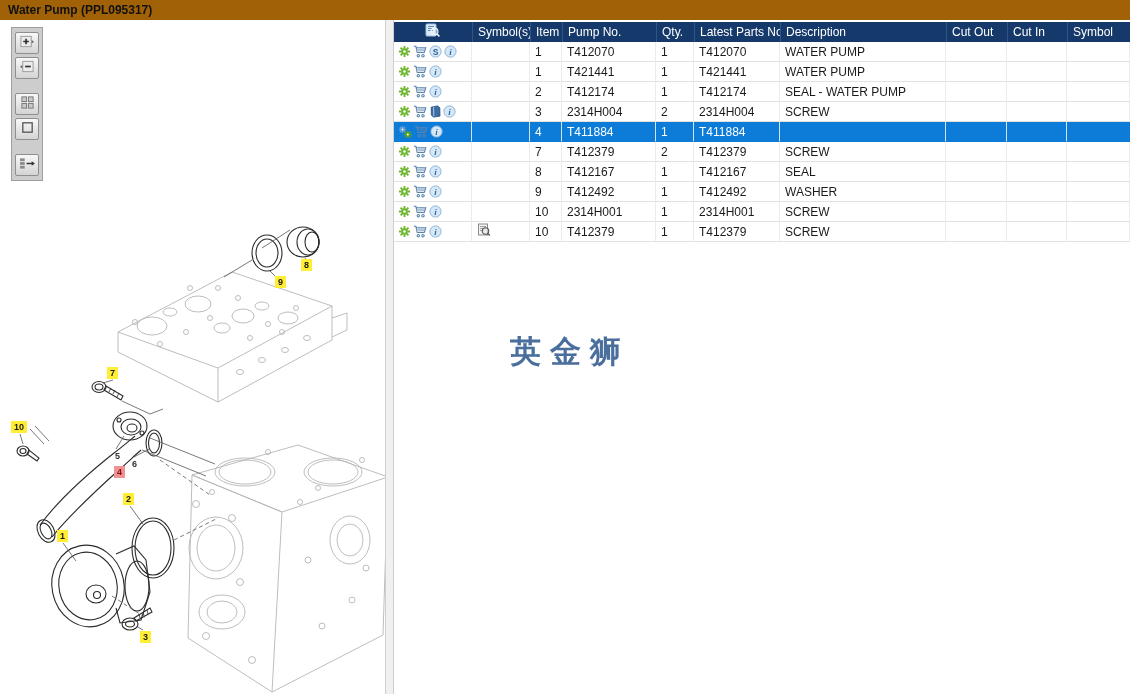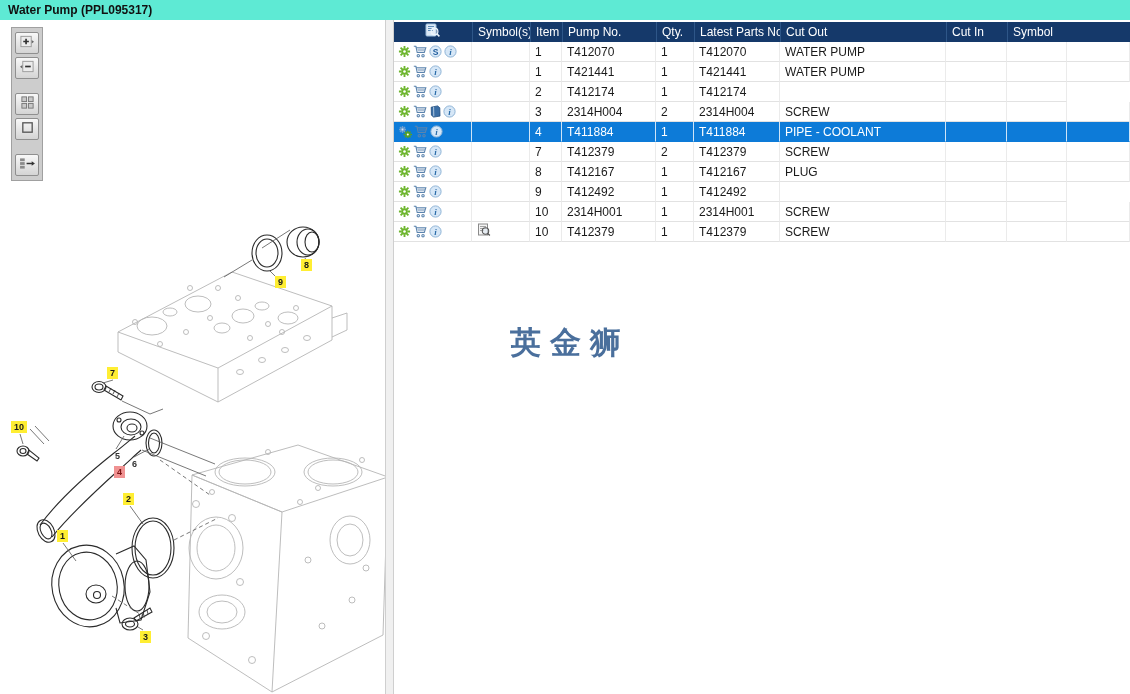--- a/index.html
+++ b/index.html
@@ -1,19 +1,19 @@
 <!DOCTYPE html>
 <html><head>
 <meta charset="utf-8">
 <style>
   * { box-sizing: border-box; margin: 0; padding: 0; }
   html,body { width:1130px; height:694px; overflow:hidden;
     font-family:"Liberation Sans", sans-serif; background:#fff; }
 
-  .titlebar { height:20px; background:#5eead4; display:flex; align-items:center;
+  .titlebar { height:20px; background:#a16207; display:flex; align-items:center;
     padding-left:8px; font-size:12px; font-weight:bold; color:#111; }
 
   .content { display:flex; height:674px; }
 
   
   .diagram-panel { position:relative; width:385px; height:674px; background:#fff; overflow:hidden; }
   #diagram-svg { position:absolute; left:0; top:0; }
 
   .palette { position:absolute; left:11px; top:7px; width:32px; background:#cdcdcd;
     border:1px solid #a0a0a0; padding:4px 3px; display:flex; flex-direction:column; z-index:5; }
@@ -41,21 +41,21 @@
   .tr.head .td:first-child { border-left:none; justify-content:center; }
   .td { display:flex; align-items:center; padding:0 5px; white-space:nowrap; overflow:hidden;
     border-right:1px solid #ebebeb; border-bottom:1px solid #e2e2e2; }
   .td.icons { padding:0 2px 0 4px; gap:2px; }
   .td.icons span { display:flex; align-items:center; }
   .tr.body { background:#fff; cursor:pointer; }
   .tr.body.selected { background:#0d7bd8; color:#fff; }
   .tr.body.selected .td { border-right:1px solid rgba(255,255,255,.8);
     border-bottom:1px solid #0d7bd8; }
 
-  .watermark { position:absolute; left:116px; top:302px; font-size:31px; font-weight:bold;
+  .watermark { position:absolute; left:116px; top:311px; font-size:31px; font-weight:bold;
     color:#4a6f9c; letter-spacing:9px; z-index:2; white-space:nowrap; }
 </style>
 </head>
 <body>
 
 <div class="titlebar">Water Pump (PPL095317)</div>
 
 <div class="content">
 
   <div class="diagram-panel">
@@ -245,20 +245,21 @@
                 <path d="M3 3.5h6M3 5.5h6M3 7.5h5" stroke="#5e8cb8" stroke-width="1" fill="none"></path>
                 <circle cx="9.5" cy="8.5" r="3.4" fill="rgba(255,255,255,.25)" stroke="#eef5fc" stroke-width="1.2"></circle>
                 <path d="M12 11l2.4 2.4" stroke="#eef5fc" stroke-width="1.6"></path>
               </svg></span>
           </div>
           <div class="td">Symbol(s)</div>
           <div class="td">Item</div>
           <div class="td">Pump No.</div>
           <div class="td">Qty.</div>
           <div class="td">Latest Parts No.</div>
+          <div class="td">Description</div>
           <div class="td">Cut Out</div>
           <div class="td">Cut In</div>
           <div class="td">Symbol</div>
         </div>
       <div id="grid-body">
           <div class="tr body">
             <div class="td icons">
               <span>
                 <svg width="13" height="13" viewBox="0 0 14 14">
                   <g stroke="#6db52d" stroke-width="2" fill="none">
@@ -359,20 +360,21 @@
                   <circle cx="6.5" cy="6.5" r="5.6" fill="#d6e7f7" stroke="#8fb4d6"></circle>
                   <text x="6.5" y="9.6" text-anchor="middle" font-family="Liberation Serif,serif" font-size="9" font-weight="bold" font-style="italic" fill="#2a6ca8">i</text>
                 </svg>
               </span>
             </div>
             <div class="td"></div>
             <div class="td">2</div>
             <div class="td">T412174</div>
             <div class="td">1</div>
             <div class="td">T412174</div>
+            <div class="td">SEAL - WATER PUMP</div>
             <div class="td"></div>
             <div class="td"></div>
             <div class="td"></div>
           </div>
           <div class="tr body">
             <div class="td icons">
               <span>
                 <svg width="13" height="13" viewBox="0 0 14 14">
                   <g stroke="#6db52d" stroke-width="2" fill="none">
                     <path d="M7 1v3M7 10v3M1 7h3M10 7h3M2.8 2.8l2.1 2.1M9.1 9.1l2.1 2.1M2.8 11.2l2.1-2.1M9.1 4.9l2.1-2.1"></path>
@@ -441,21 +443,20 @@
                   <circle cx="6.5" cy="6.5" r="5.6" fill="#d6e7f7" stroke="#8fb4d6"></circle>
                   <text x="6.5" y="9.6" text-anchor="middle" font-family="Liberation Serif,serif" font-size="9" font-weight="bold" font-style="italic" fill="#2a6ca8">i</text>
                 </svg>
               </span>
             </div>
             <div class="td"></div>
             <div class="td">4</div>
             <div class="td">T411884</div>
             <div class="td">1</div>
             <div class="td">T411884</div>
-            <div class="td">PIPE - COOLANT</div>
             <div class="td"></div>
             <div class="td"></div>
             <div class="td"></div>
           </div>
           <div class="tr body">
             <div class="td icons">
               <span>
                 <svg width="13" height="13" viewBox="0 0 14 14">
                   <g stroke="#6db52d" stroke-width="2" fill="none">
                     <path d="M7 1v3M7 10v3M1 7h3M10 7h3M2.8 2.8l2.1 2.1M9.1 9.1l2.1 2.1M2.8 11.2l2.1-2.1M9.1 4.9l2.1-2.1"></path>
@@ -513,21 +514,21 @@
                   <circle cx="6.5" cy="6.5" r="5.6" fill="#d6e7f7" stroke="#8fb4d6"></circle>
                   <text x="6.5" y="9.6" text-anchor="middle" font-family="Liberation Serif,serif" font-size="9" font-weight="bold" font-style="italic" fill="#2a6ca8">i</text>
                 </svg>
               </span>
             </div>
             <div class="td"></div>
             <div class="td">8</div>
             <div class="td">T412167</div>
             <div class="td">1</div>
             <div class="td">T412167</div>
-            <div class="td">PLUG</div>
+            <div class="td">SEAL</div>
             <div class="td"></div>
             <div class="td"></div>
             <div class="td"></div>
           </div>
           <div class="tr body">
             <div class="td icons">
               <span>
                 <svg width="13" height="13" viewBox="0 0 14 14">
                   <g stroke="#6db52d" stroke-width="2" fill="none">
                     <path d="M7 1v3M7 10v3M1 7h3M10 7h3M2.8 2.8l2.1 2.1M9.1 9.1l2.1 2.1M2.8 11.2l2.1-2.1M9.1 4.9l2.1-2.1"></path>
@@ -549,20 +550,21 @@
                   <circle cx="6.5" cy="6.5" r="5.6" fill="#d6e7f7" stroke="#8fb4d6"></circle>
                   <text x="6.5" y="9.6" text-anchor="middle" font-family="Liberation Serif,serif" font-size="9" font-weight="bold" font-style="italic" fill="#2a6ca8">i</text>
                 </svg>
               </span>
             </div>
             <div class="td"></div>
             <div class="td">9</div>
             <div class="td">T412492</div>
             <div class="td">1</div>
             <div class="td">T412492</div>
+            <div class="td">WASHER</div>
             <div class="td"></div>
             <div class="td"></div>
             <div class="td"></div>
           </div>
           <div class="tr body">
             <div class="td icons">
               <span>
                 <svg width="13" height="13" viewBox="0 0 14 14">
                   <g stroke="#6db52d" stroke-width="2" fill="none">
                     <path d="M7 1v3M7 10v3M1 7h3M10 7h3M2.8 2.8l2.1 2.1M9.1 9.1l2.1 2.1M2.8 11.2l2.1-2.1M9.1 4.9l2.1-2.1"></path>

